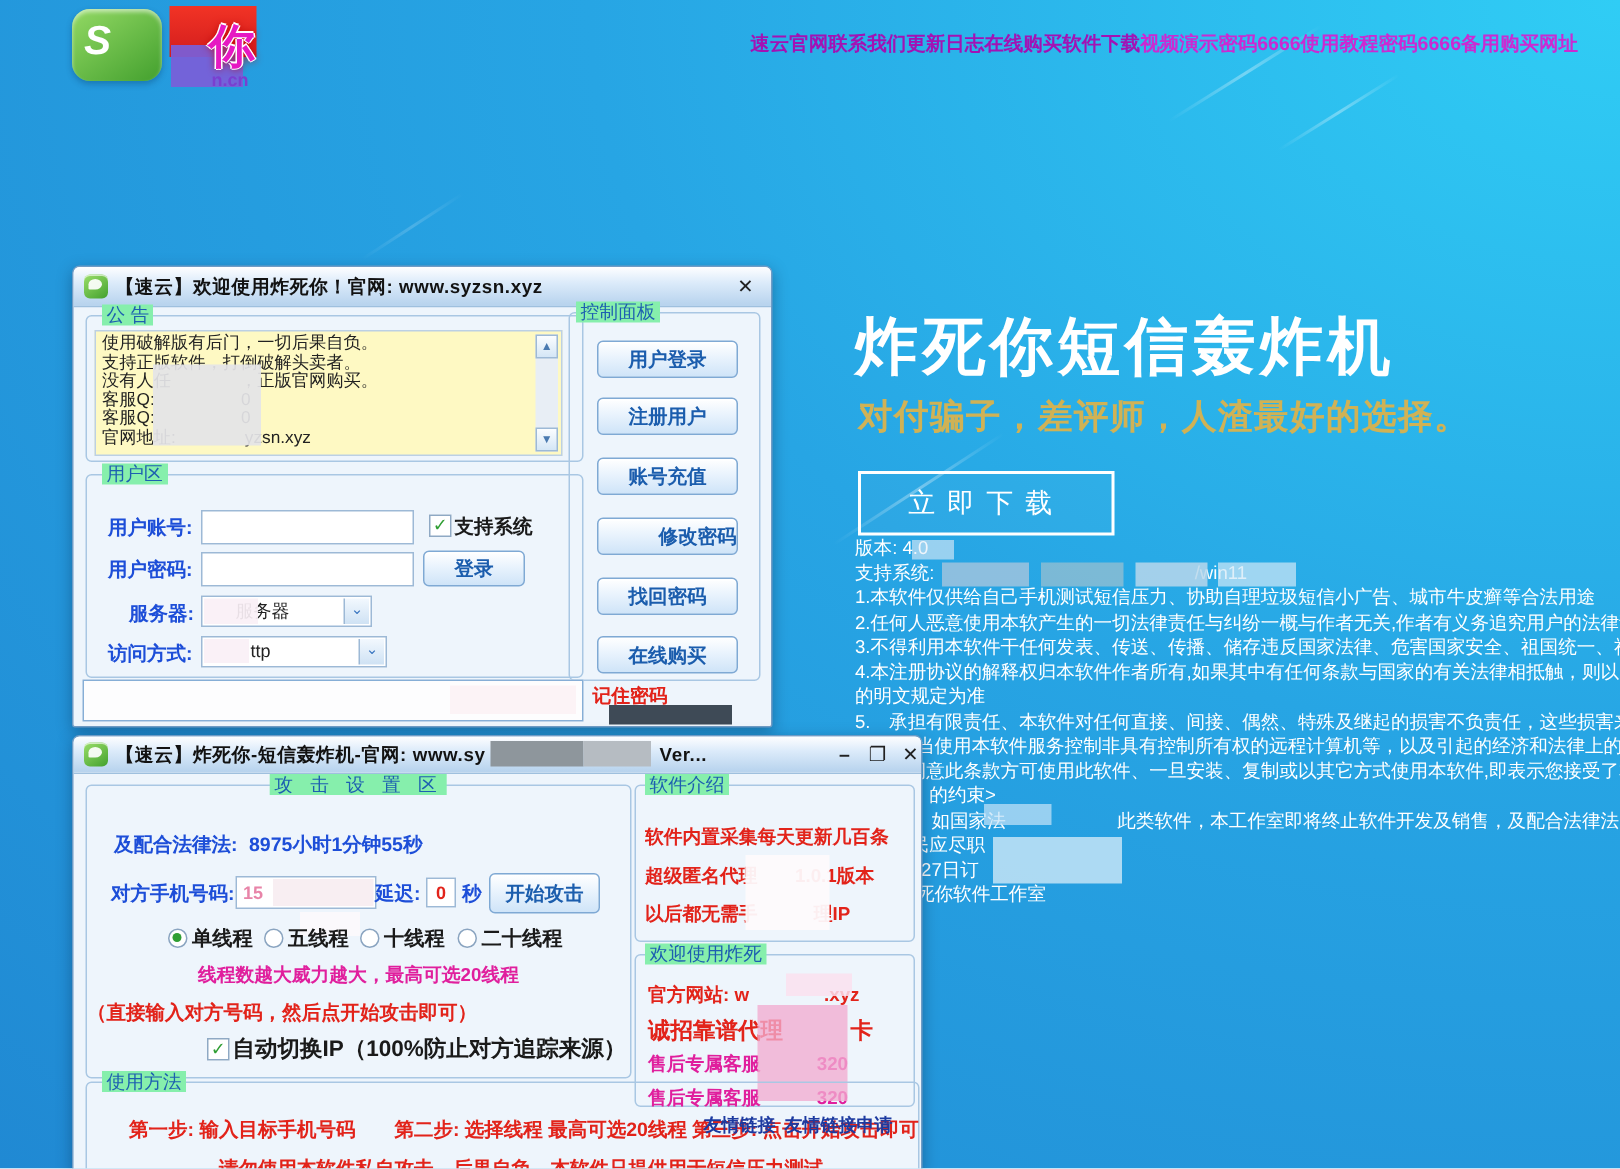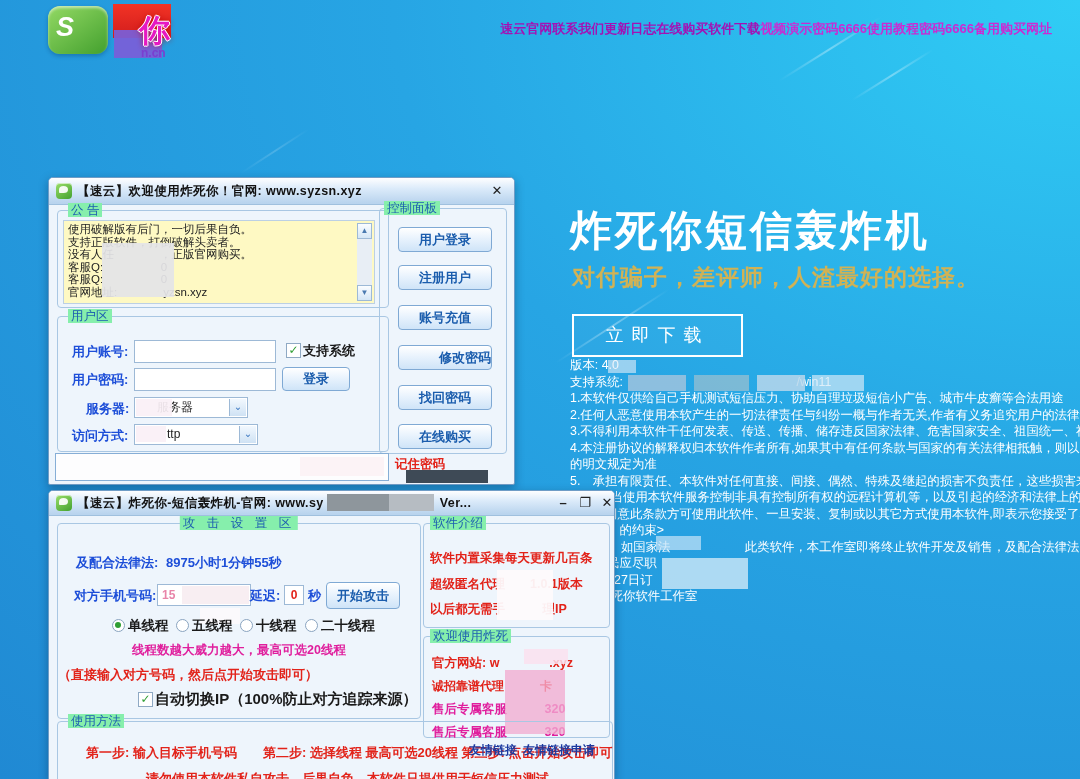--- a/index.html
+++ b/index.html
@@ -235,21 +235,21 @@
         <span class="glegend" style="left:6px;">软件介绍</span>
         <div class="red" style="position:absolute;left:6px;top:26px;font-size:12.5px;white-space:nowrap;overflow:hidden;width:176px;">软件内置采集每天更新几百条</div>
         <div class="red" style="position:absolute;left:6px;top:52px;font-size:12.5px;white-space:nowrap;">超级匿名代理　　1.0.1版本</div>
         <div class="red" style="position:absolute;left:6px;top:77px;font-size:12.5px;white-space:nowrap;">以后都无需手　　　理IP</div>
         <div class="censor" style="left:73px;top:46px;width:56px;height:50px;background:rgba(253,250,252,.95);"></div>
       </div>
 
       <div class="gbox" style="left:374px;top:121px;width:185px;height:100px;">
         <span class="glegend" style="left:6px;">欢迎使用炸死</span>
         <div class="red" style="position:absolute;left:8px;top:18px;font-size:12.5px;white-space:nowrap;">官方网站: w　　　　.xyz</div>
-        <div class="red" style="position:absolute;left:8px;top:41px;font-size:12px;white-space:nowrap;text-align:center;">诚招靠谱代理　　　卡</div>
+        <div class="red" style="position:absolute;left:8px;top:41px;font-size:15px;white-space:nowrap;text-align:center;">诚招靠谱代理　　　卡</div>
         <div class="magenta" style="position:absolute;left:8px;top:64px;font-size:12.5px;white-space:nowrap;">售后专属客服　　　320</div>
         <div class="magenta" style="position:absolute;left:8px;top:87px;font-size:12.5px;white-space:nowrap;">售后专属客服　　　320</div>
         <div class="censor" style="left:100px;top:12px;width:44px;height:15px;background:rgba(250,225,238,.85);"></div>
         <div class="censor" style="left:81px;top:33px;width:60px;height:64px;background:rgba(242,172,208,.78);"></div>
       </div>
 
       <div class="gbox" style="left:8px;top:206px;width:554px;height:74px;">
         <span class="glegend">使用方法</span>
         <div class="red" style="position:absolute;left:28px;top:22px;font-size:13px;white-space:nowrap;">第一步: 输入目标手机号码　　第二步: 选择线程 最高可选20线程 第三步: 点击开始攻击即可</div>
         <div class="red" style="position:absolute;left:88px;top:48px;font-size:13px;white-space:nowrap;">请勿使用本软件私自攻击，后果自负，本软件只提供用于短信压力测试</div>

